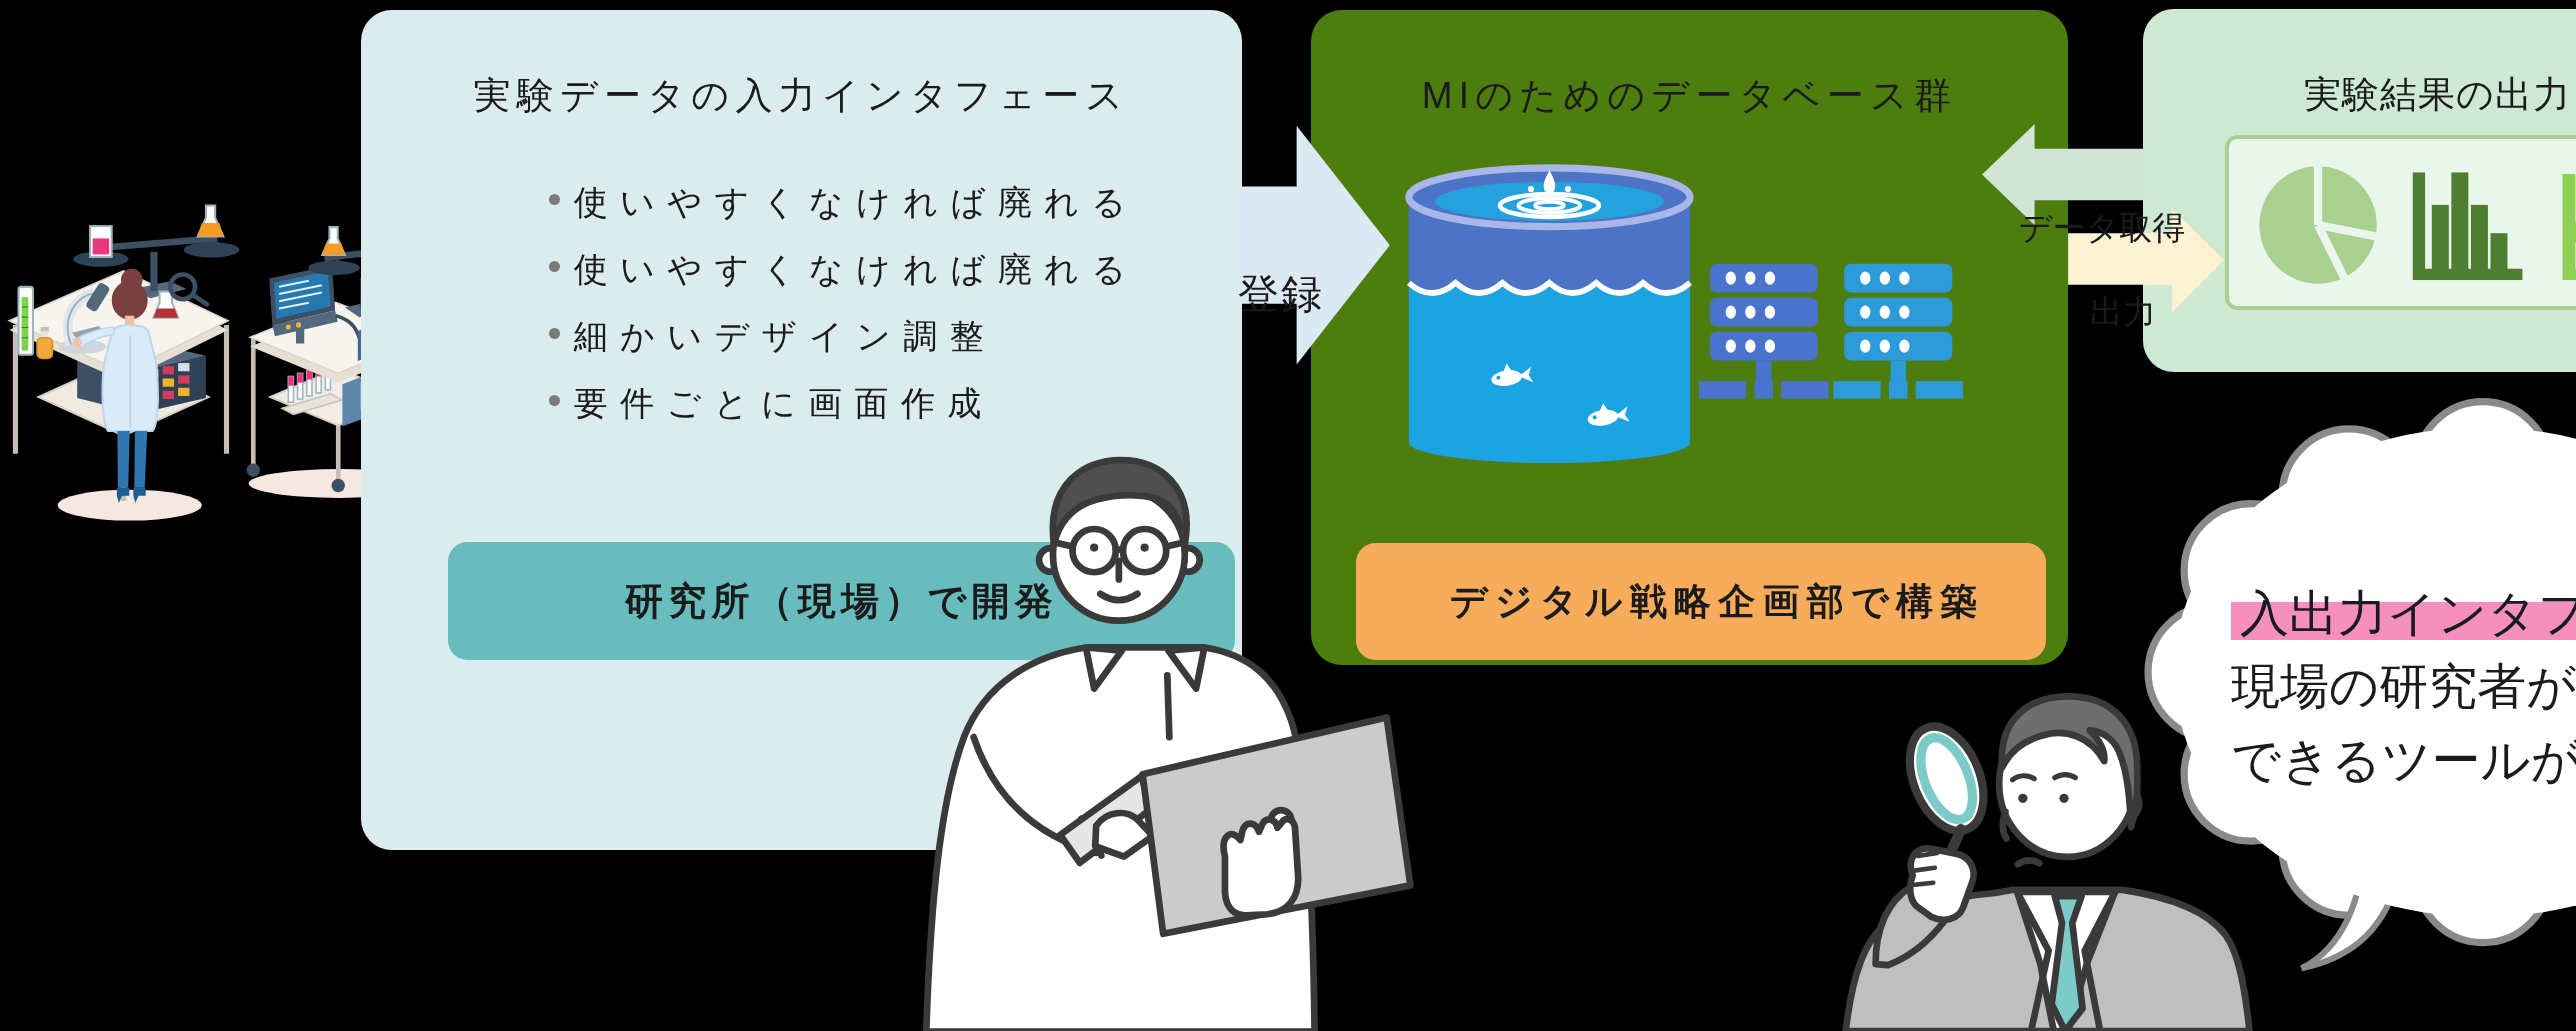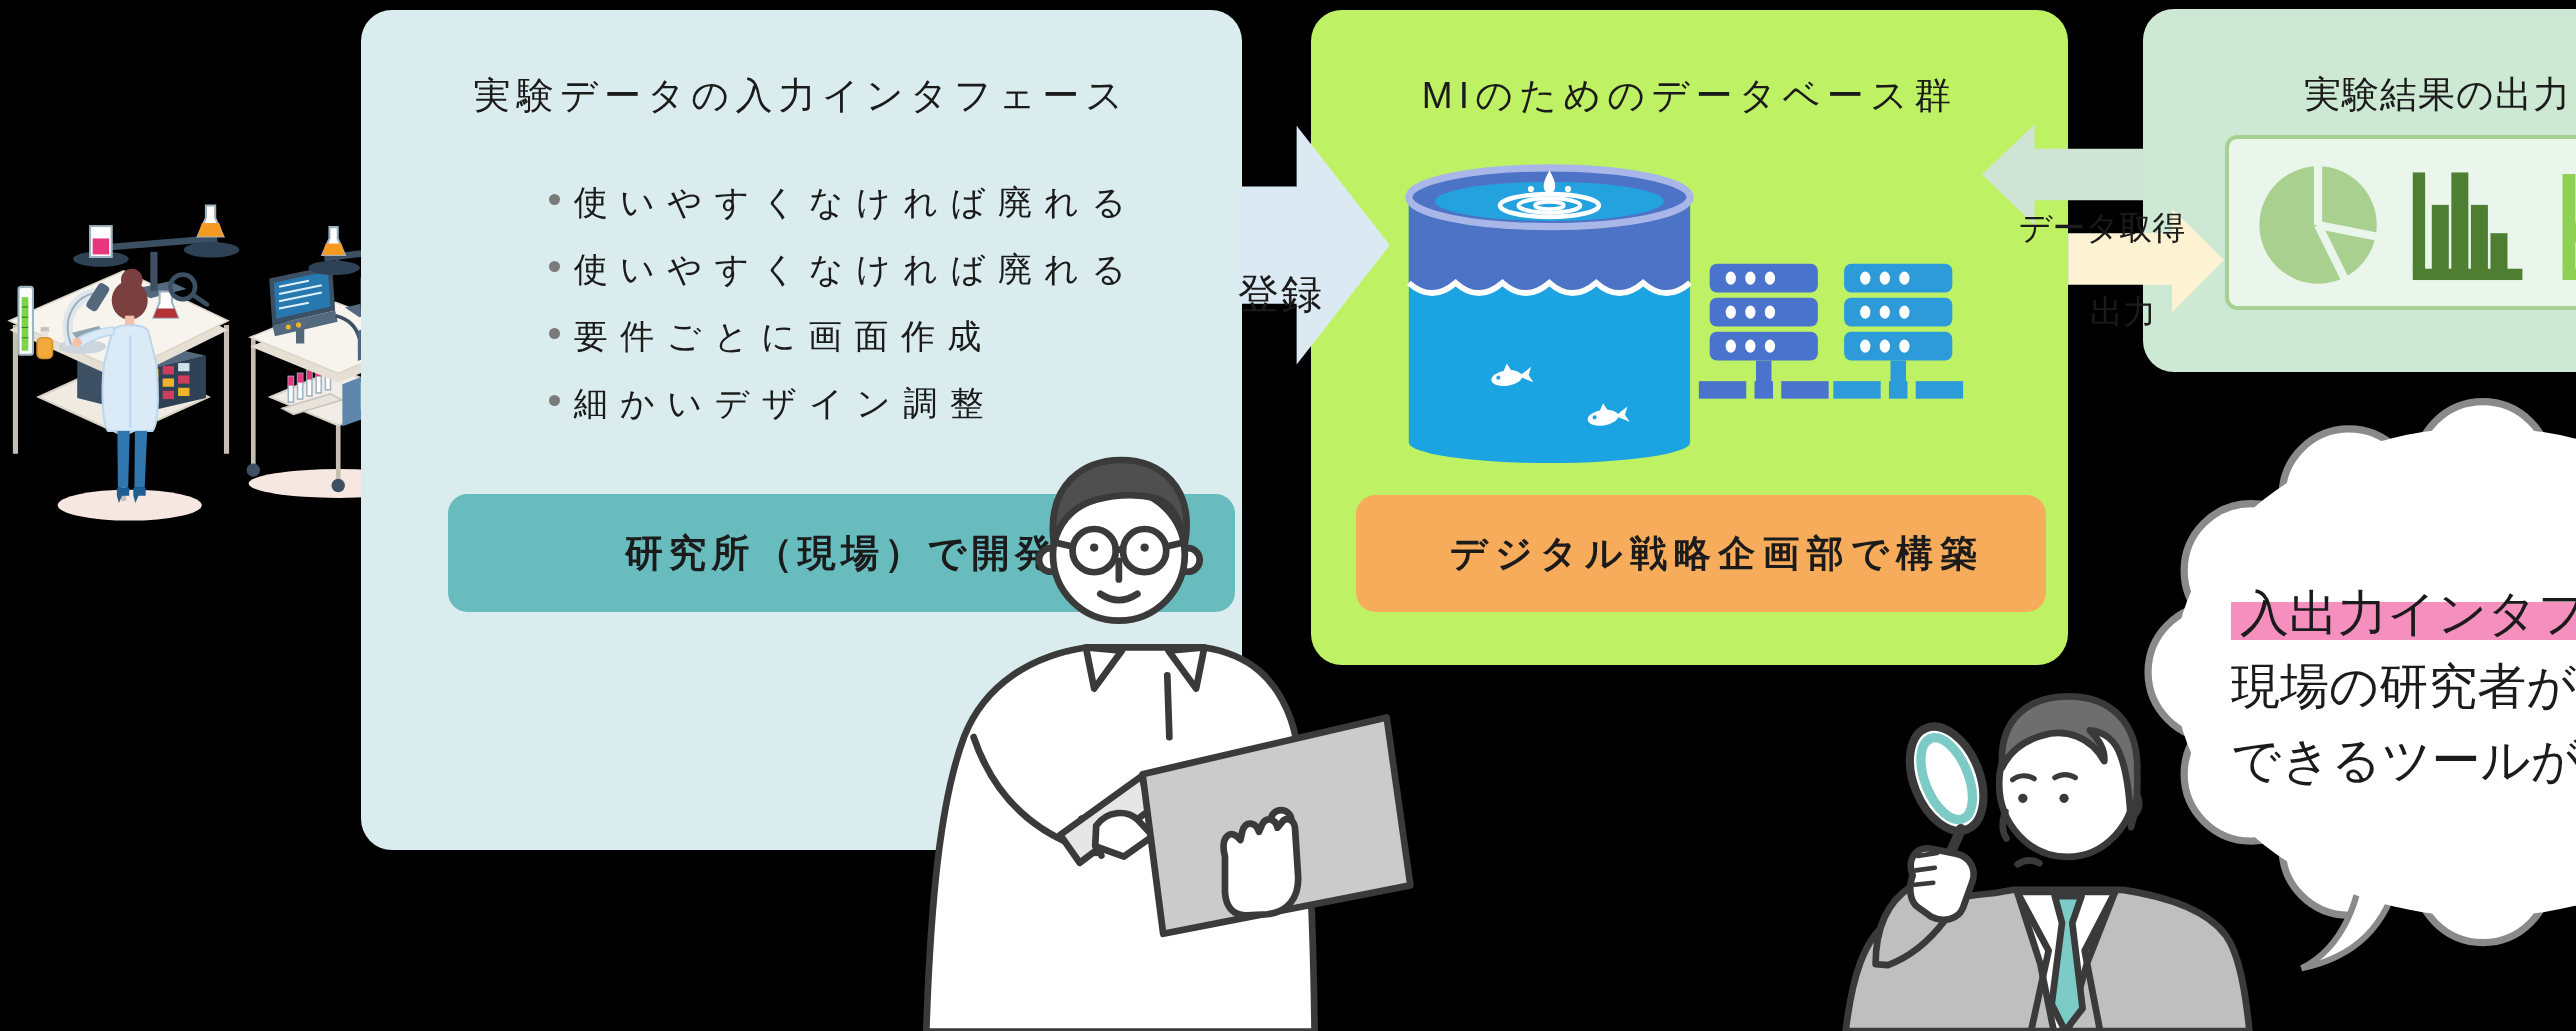--- a/index.html
+++ b/index.html
@@ -1,31 +1,31 @@
 <!DOCTYPE html>
 <html style="font-size:8.2px"><head>
 <meta charset="utf-8">
 <style>
   html,body{margin:0;padding:0;background:#000;}
   #canvas{position:relative;width:2859px;height:1031px;background:#000;overflow:hidden;
           font-family:"Liberation Sans","DejaVu Sans",sans-serif;color:#1b1b1b;}
   
   .big-box{position:absolute;border-radius:31px;}
   #box-input{left:361px;top:10.3px;width:881px;height:840px;background:#daecee;z-index:10;}
-  #box-db{left:1311px;top:10.3px;width:757px;height:655px;background:#bef264;z-index:10;}
+  #box-db{left:1311px;top:10.3px;width:757px;height:655px;background:#4d7c0f;z-index:10;}
   #box-output{left:2143px;top:9.3px;width:589px;height:363px;background:#cde9d3;z-index:10;}
   .box-title{position:absolute;left:0;right:0;top:61px;text-align:center;
              font-size:37px;letter-spacing:6.2px;white-space:nowrap;}
   
   #bullets{position:absolute;left:181px;top:163px;margin:7px;padding:0;list-style:none;}
   #bullets li{display:flex;align-items:flex-start;height:67px;font-size:34px;letter-spacing:12.4px;white-space:nowrap;}
   #bullets .dot{flex:0 0 auto;width:11.3px;height:11.3px;border-radius:50%;background:#7a7a7a;margin:13.4px 13.4px 0 0;}
   
   .badge{position:absolute;display:flex;align-items:center;justify-content:center;
-         font-weight:bold;border-radius:19.6px;white-space:nowrap;}
+         font-weight:bold;border-radius:19.6px;white-space:nowrap;margin-top:48px;}
   #badge-input{left:87px;top:484px;width:787px;height:118px;background:#68bcbe;font-size:38px;letter-spacing:5.2px;}
   #badge-db{left:45px;top:485px;width:658px;height:117px;background:#f6ac5b;font-size:37px;letter-spacing:7.2px;padding-left:32px;}
   
   #result-panel{position:absolute;left:82px;top:126px;width:471px;height:167px;background:#eaf6ec;
                 border:4.1px solid #a6d190;border-radius:12.4px;}
   
   svg{position:absolute;display:block;}
   #svg-lab{left:0;top:93px;width:556px;height:433px;z-index:5;}
   #svg-db{left:1365px;top:155px;width:644px;height:340px;z-index:12;}
   #svg-icons{left:2225px;top:139px;width:480px;height:175px;z-index:14;}
@@ -263,25 +263,25 @@
       <li>
           <span class="dot"></span>
           <span>使いやすくなければ廃れる</span>
         </li>
       <li>
           <span class="dot"></span>
           <span>使いやすくなければ廃れる</span>
         </li>
       <li>
           <span class="dot"></span>
-          <span>要件ごとに画面作成</span>
+          <span>細かいデザイン調整</span>
         </li>
       <li>
           <span class="dot"></span>
-          <span>細かいデザイン調整</span>
+          <span>要件ごとに画面作成</span>
         </li>
     </ul>
     <div id="badge-input" class="badge">研究所（現場）で開発</div>
   </div>
 
   <div id="box-db" class="big-box">
     <div class="box-title">MIのためのデータベース群</div>
     <div id="badge-db" class="badge">デジタル戦略企画部で構築</div>
   </div>
 

